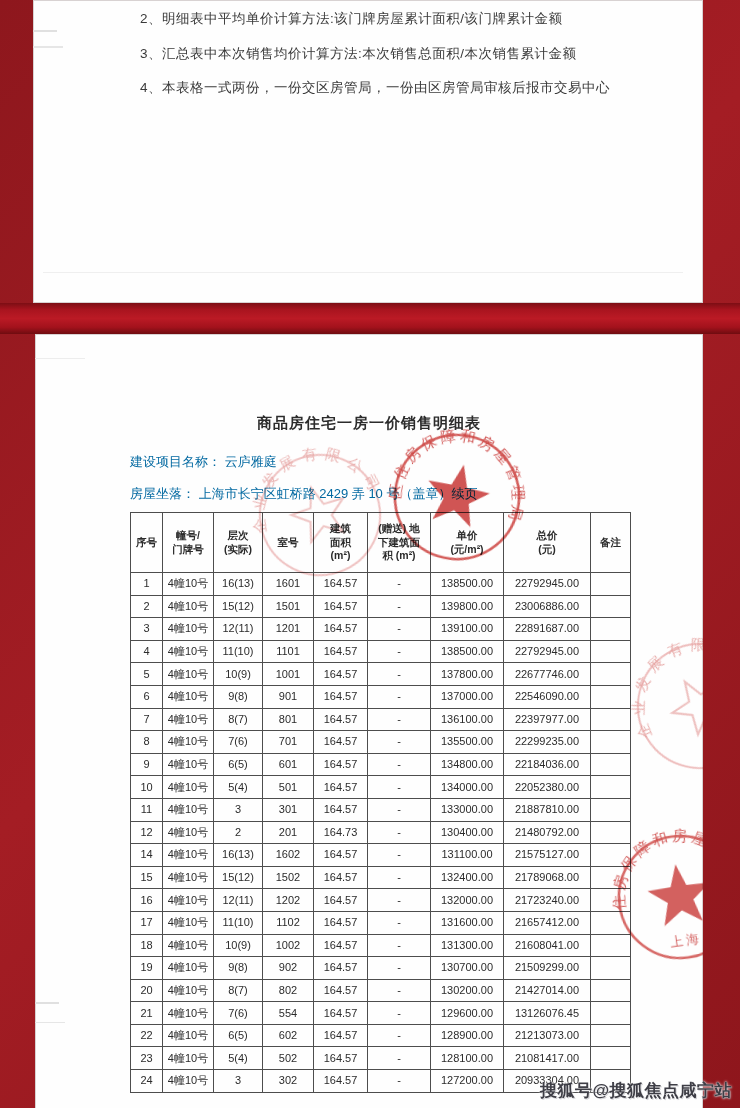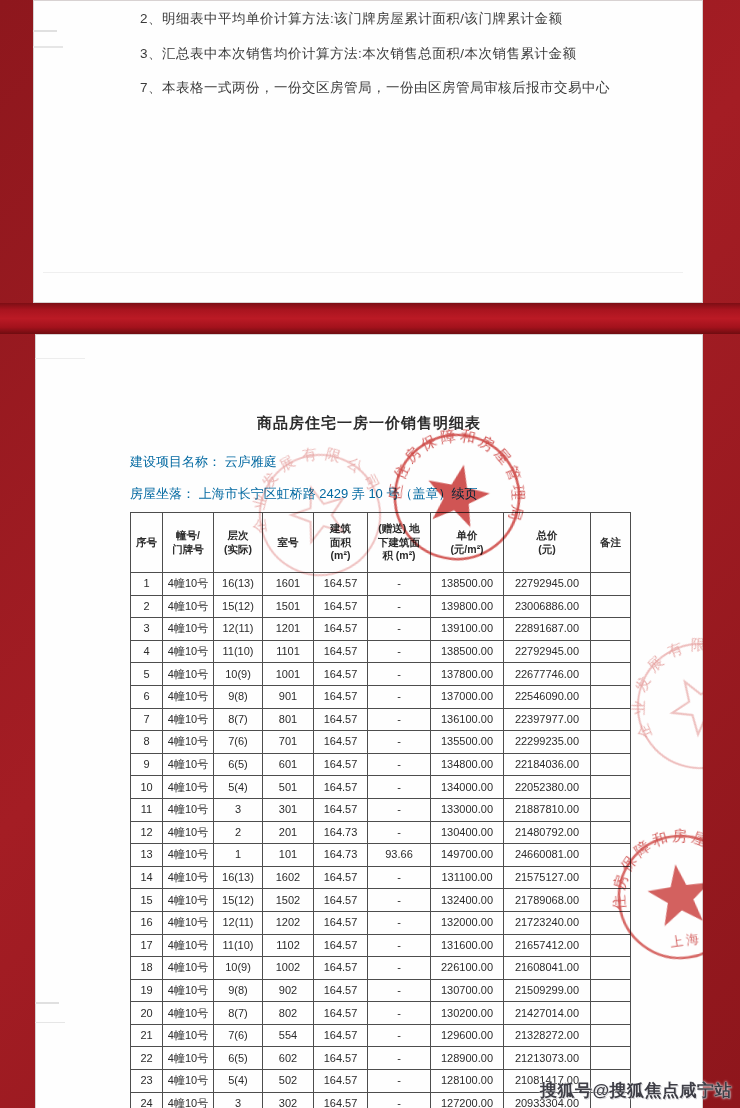--- a/index.html
+++ b/index.html
@@ -60,21 +60,21 @@
     text-shadow:0 0 3px rgba(255,255,255,.95),0 0 1px rgba(255,255,255,.9),1px 1px 0 rgba(130,130,140,.4);}
 </style>
 </head>
 <body>
 
 <div class="stage">
 
   <div class="doc doc1">
     <div class="note-line n2">2、明细表中平均单价计算方法:该门牌房屋累计面积/该门牌累计金额</div>
     <div class="note-line n3">3、汇总表中本次销售均价计算方法:本次销售总面积/本次销售累计金额</div>
-    <div class="note-line n4">7、本表格一式两份，一份交区房管局，一份由区房管局审核后报市交易中心</div>
+    <div class="note-line n4">4、本表格一式两份，一份交区房管局，一份由区房管局审核后报市交易中心</div>
     <div class="artifact" style="left:0;top:30px;width:24px;height:2px;"></div>
     <div class="artifact" style="left:0;top:46px;width:30px;height:2px;background:#e6e6e6;"></div>
     <div class="artifact" style="left:10px;top:272px;width:640px;height:1px;background:#efefef;"></div>
   </div>
 
   <div class="red-band"></div>
 
   <div class="doc doc2">
 
     <div class="artifact" style="left:0;top:24px;width:50px;height:1px;background:#ededed;"></div>
@@ -253,31 +253,20 @@
     <td>4幢10号</td>
     <td>2</td>
     <td>201</td>
     <td>164.73</td>
     <td>-</td>
     <td>130400.00</td>
     <td>21480792.00</td>
     <td></td>
   </tr>
           <tr>
-    <td>13</td>
-    <td>4幢10号</td>
-    <td>1</td>
-    <td>101</td>
-    <td>164.73</td>
-    <td>93.66</td>
-    <td>149700.00</td>
-    <td>24660081.00</td>
-    <td></td>
-  </tr>
-          <tr>
     <td>14</td>
     <td>4幢10号</td>
     <td>16(13)</td>
     <td>1602</td>
     <td>164.57</td>
     <td>-</td>
     <td>131100.00</td>
     <td>21575127.00</td>
     <td></td>
   </tr>
@@ -314,21 +303,21 @@
     <td>21657412.00</td>
     <td></td>
   </tr>
           <tr>
     <td>18</td>
     <td>4幢10号</td>
     <td>10(9)</td>
     <td>1002</td>
     <td>164.57</td>
     <td>-</td>
-    <td>226100.00</td>
+    <td>131300.00</td>
     <td>21608041.00</td>
     <td></td>
   </tr>
           <tr>
     <td>19</td>
     <td>4幢10号</td>
     <td>9(8)</td>
     <td>902</td>
     <td>164.57</td>
     <td>-</td>
@@ -348,21 +337,21 @@
     <td></td>
   </tr>
           <tr>
     <td>21</td>
     <td>4幢10号</td>
     <td>7(6)</td>
     <td>554</td>
     <td>164.57</td>
     <td>-</td>
     <td>129600.00</td>
-    <td>21328272.00</td>
+    <td>13126076.45</td>
     <td></td>
   </tr>
           <tr>
     <td>22</td>
     <td>4幢10号</td>
     <td>6(5)</td>
     <td>602</td>
     <td>164.57</td>
     <td>-</td>
     <td>128900.00</td>

